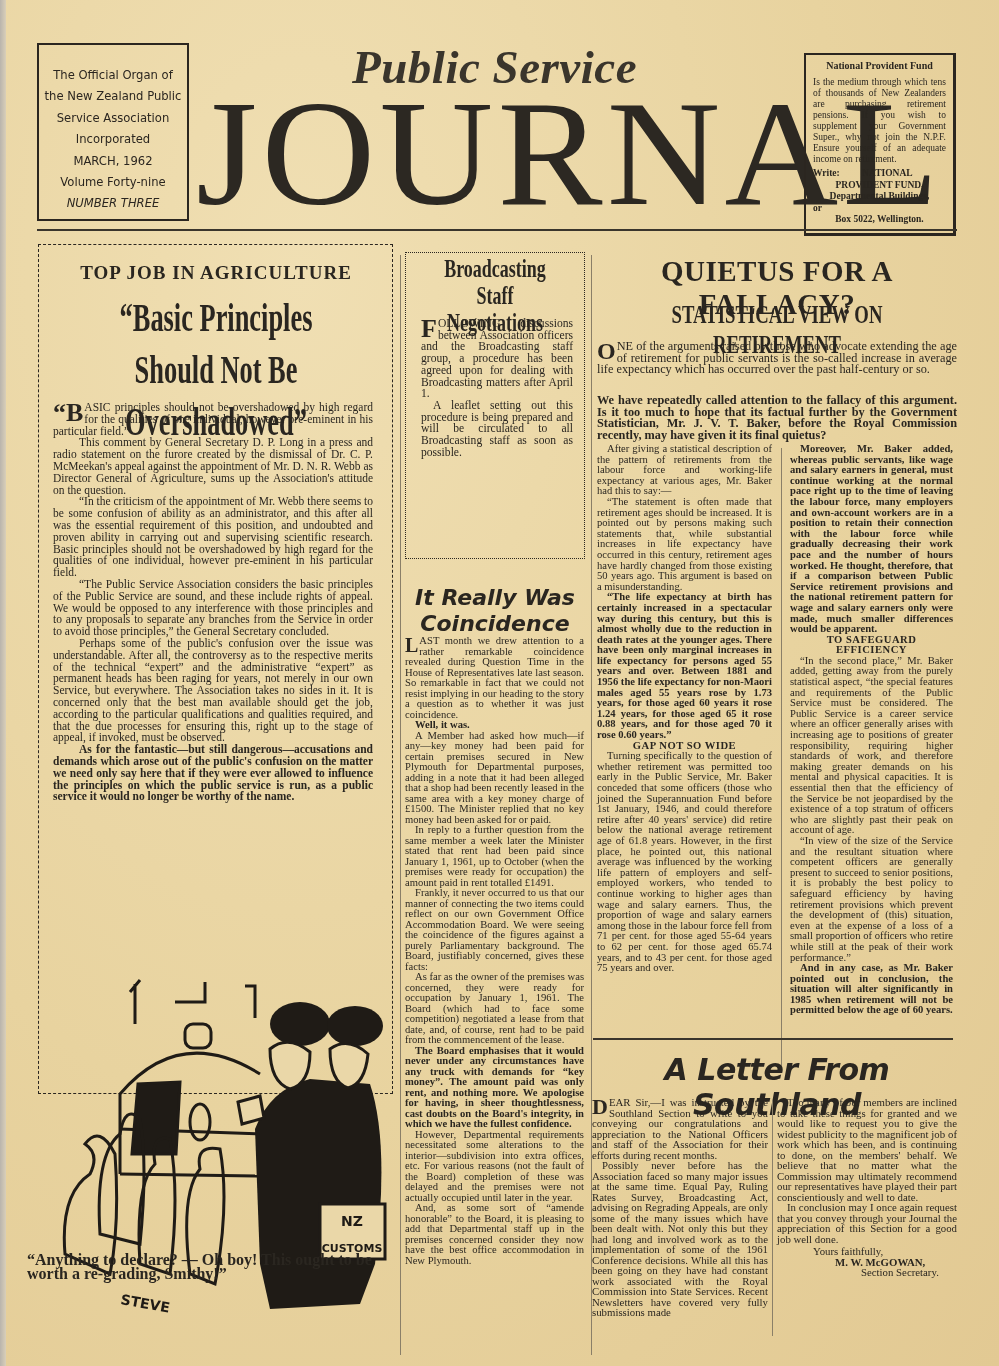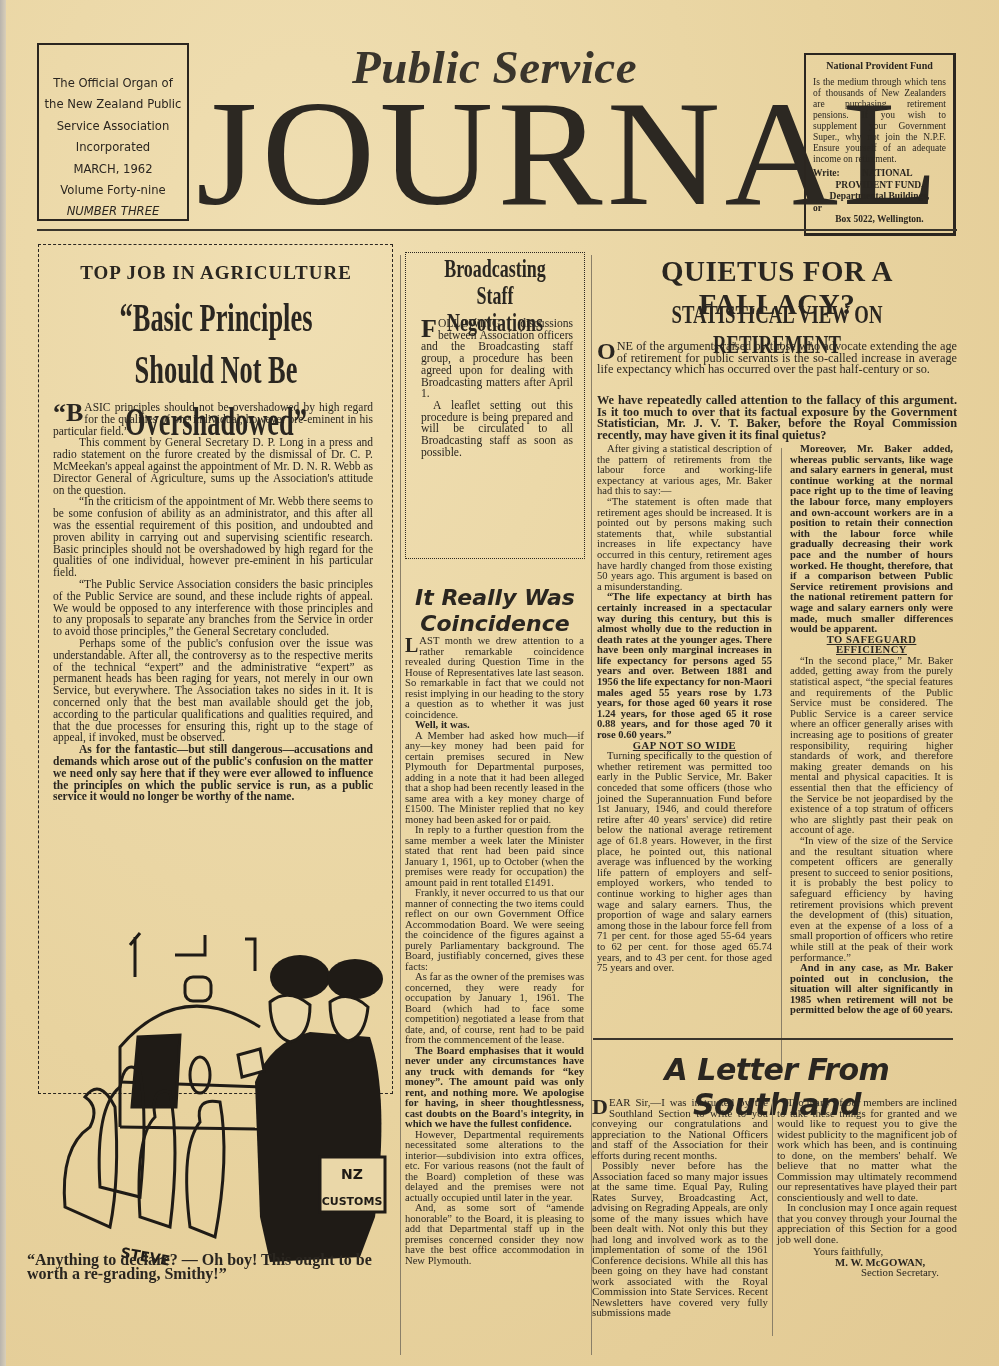--- a/index.html
+++ b/index.html
@@ -8,21 +8,21 @@
     background: #ead7a8;
     background-image: radial-gradient(ellipse at 30% 20%, #f0dfb3 0%, #e8d39f 55%, #e2c993 100%);
     color: #2a2620;
     font-family: "Liberation Serif", "DejaVu Serif", serif;
   }
   .abs { position: absolute; }
   .scan-edge { left: 0; top: 0; width: 6px; height: 1366px; background: linear-gradient(90deg,#b9b4ac,#d9cfb9); }
 
   
   .ident-box { left: 37px; top: 43px; width: 152px; height: 178px; border: 2px solid #2b2620; box-sizing: border-box;
-    font-family: "DejaVu Sans", sans-serif; font-size: 11.6px; line-height: 21.4px; text-align: center; padding-top: 28px; color: #2b2620; }
+    font-family: "DejaVu Sans", sans-serif; font-size: 11.6px; line-height: 21.4px; text-align: center; padding-top: 20px; color: #2b2620; }
   .ident-box .it { font-style: italic; }
   .mast-public { left: 352px; top: 40px; font-family: "Liberation Serif", serif; font-style: italic; font-weight: bold; font-size: 47px; letter-spacing: 0.5px; color: #3a352c; }
   .mast-journal { left: 196px; top: 88px; font-family: "Liberation Serif", serif; font-size: 150px; line-height: 130px; letter-spacing: 4px; color: #2c2822; transform: scaleX(1.05); transform-origin: left top; }
   .npf-box { left: 804px; top: 53px; width: 152px; height: 183px; border: 2px solid #2b2620; border-right-width: 3px; border-bottom-width: 3px; box-sizing: border-box; padding: 4px 7px; }
   .npf-title { font-family: Liberation Serif, serif; font-weight: bold; font-size: 10px; text-align: center; line-height: 14px; }
   .npf-body { font-size: 9.5px; line-height: 11px; text-align: justify; margin-top: 4px; }
   .npf-write { font-size: 9.5px; font-weight: bold; line-height: 11.5px; margin-top: 3px; }
   .npf-write .c { display: block; text-align: center; }
   .mast-rule { left: 37px; top: 229px; width: 920px; height: 2px; background: #3a352c; }
 
@@ -30,41 +30,41 @@
   .left-box { left: 38px; top: 244px; width: 355px; height: 850px; border-left: 1.5px dashed #2b2620; border-right: 1.5px dashed #2b2620; border-top: 1.5px dashed #2b2620; border-bottom: 1.5px dashed #2b2620; box-sizing: border-box; }
   .kicker { left: 40px; top: 262px; width: 352px; text-align: center; font-weight: bold; font-size: 19px; letter-spacing: 1px; }
   .left-head { left: 40px; top: 292px; width: 352px; text-align: center; font-size: 40px; line-height: 52px; transform: scaleX(0.66); font-family: "Liberation Serif", serif; font-weight: bold; }
   .body-text { font-size: 11.5px; line-height: 11.8px; text-align: justify; }
   .body-text p { margin: 0; text-indent: 26px; }
   .body-text p.noind { text-indent: 0; }
   .left-body { left: 53px; top: 402px; width: 320px; }
   .dropcap { float: left; font-size: 26px; line-height: 22px; margin-right: 1px; font-weight: bold; }
 
   
-  .cartoon { left: 30px; top: 917px; width: 360px; height: 380px; }
+  .cartoon { left: 30px; top: 964px; width: 360px; height: 380px; }
   .caption { left: 27px; top: 1253px; width: 360px; text-align: left; font-weight: bold; font-size: 16px; line-height: 14px; }
 
   
   .mid-rule-l { left: 400px; top: 255px; width: 0; height: 1100px; border-left: 1px solid #8a7f68; }
   .mid-rule-r { left: 591px; top: 255px; width: 0; height: 1100px; border-left: 1px solid #8a7f68; }
   .bc-box { left: 405px; top: 252px; width: 180px; height: 307px; border: 1.5px dotted #2b2620; box-sizing: border-box; }
   .bc-head { left: 405px; top: 255px; width: 180px; text-align: center; font-size: 25px; line-height: 27px; font-weight: bold; transform: scaleX(0.72); font-family: "Liberation Serif", serif; }
   .bc-body { left: 421px; top: 318px; width: 152px; font-size: 11.6px; line-height: 11.7px; }
   .rw-head { left: 405px; top: 585px; width: 180px; font-family: "DejaVu Sans", sans-serif; font-style: italic; font-weight: bold; font-size: 22px; line-height: 26px; text-align: center; }
   .rw-body { left: 405px; top: 636px; width: 179px; font-size: 10.6px; line-height: 10.5px; }
 
   
   .q-head { left: 597px; top: 255px; width: 360px; text-align: center; font-weight: bold; font-size: 29px; letter-spacing: 0.5px; }
   .q-sub { left: 597px; top: 300px; width: 360px; text-align: center; font-size: 26px; font-weight: bold; transform: scaleX(0.72); font-family: "Liberation Serif", serif; }
   .q-intro { left: 597px; top: 341px; width: 360px; font-size: 12.3px; line-height: 11.6px; text-align: justify; }
   .q-bold { left: 597px; top: 395px; width: 360px; font-size: 12.3px; line-height: 11.6px; text-align: justify; font-weight: bold; }
   .q-col1 { left: 597px; top: 444px; width: 175px; font-size: 10.6px; line-height: 10.6px; }
   .q-col2 { left: 790px; top: 444px; width: 163px; font-size: 10.6px; line-height: 10.6px; }
   .q-split { left: 781px; top: 448px; width: 0; height: 620px; border-left: 1px solid #8a7f68; }
-  .subhead { text-align: center; font-weight: bold; letter-spacing: 0.5px; margin: 1px 0; text-indent: 0 !important; text-decoration: underline; }
+  .subhead { text-align: center; font-weight: bold; letter-spacing: 0.5px; margin: 1px 0; text-indent: 0 !important; }
   .sec-rule { left: 593px; top: 1038px; width: 360px; height: 2px; background: #3a352c; }
 
   
   .letter-head { left: 592px; top: 1052px; width: 370px; text-align: center; font-family: "DejaVu Sans", sans-serif; font-weight: bold; font-style: italic; font-size: 30px; letter-spacing: -0.5px; }
   .letter-col1 { left: 592px; top: 1097px; width: 176px; font-size: 10.8px; line-height: 10.5px; }
   .letter-col2 { left: 777px; top: 1097px; width: 180px; font-size: 10.8px; line-height: 10.5px; }
   .letter-split { left: 772px; top: 1100px; width: 0; height: 236px; border-left: 1px solid #8a7f68; }
   .sig { text-indent: 0 !important; }
 </style>
 </head>
@@ -168,21 +168,21 @@
   <p style="text-indent:10px">Frankly, it never occurred to us that our manner of connecting the two items could reflect on our own Government Office Accommodation Board. We were seeing the coincidence of the figures against a purely Parliamentary background. The Board, justifiably concerned, gives these facts:</p>
   <p style="text-indent:10px">As far as the owner of the premises was concerned, they were ready for occupation by January 1, 1961. The Board (which had to face some competition) negotiated a lease from that date, and, of course, rent had to be paid from the commencement of the lease.</p>
   <p style="text-indent:10px;font-weight:bold">The Board emphasises that it would never under any circumstances have any truck with demands for “key money”. The amount paid was only rent, and nothing more. We apologise for having, in sheer thoughtlessness, cast doubts on the Board's integrity, in which we have the fullest confidence.</p>
   <p style="text-indent:10px">However, Departmental requirements necessitated some alterations to the interior—subdivision into extra offices, etc. For various reasons (not the fault of the Board) completion of these was delayed and the premises were not actually occupied until later in the year.</p>
   <p style="text-indent:10px">And, as some sort of “amende honorable” to the Board, it is pleasing to add that Departmental staff up in the premises concerned consider they now have the best office accommodation in New Plymouth.</p>
 </div>
 
 <div class="abs q-head">QUIETUS FOR A FALLACY?</div>
 <div class="abs q-sub">STATISTICAL VIEW ON RETIREMENT</div>
 <div class="abs q-intro"><span class="dropcap" style="font-size:24px;line-height:20px">O</span><span>NE of the arguments raised by those who advocate extending the age of retirement for public servants is the so-called increase in average life expectancy which has occurred over the past half-century or so.</span></div>
-<div class="abs q-bold">We have repeatedly called attention to the fallacy of this argument. Is it too much to over that its factual exposure by the Government Statistician, Mr. J. V. T. Baker, before the Royal Commission recently, may have given it its final quietus?</div>
+<div class="abs q-bold">We have repeatedly called attention to the fallacy of this argument. Is it too much to hope that its factual further by the Government Statistician, Mr. J. V. T. Baker, before the Royal Commission recently, may have given it its final quietus?</div>
 <div class="abs q-split"></div>
 <div class="abs body-text q-col1">
   <p style="text-indent:10px">After giving a statistical description of the pattern of retirements from the labour force and working-life expectancy at various ages, Mr. Baker had this to say:—</p>
   <p style="text-indent:10px">“The statement is often made that retirement ages should be increased. It is pointed out by persons making such statements that, while substantial increases in life expectancy have occurred in this century, retirement ages have hardly changed from those existing 50 years ago. This argument is based on a misunderstanding.</p>
   <p style="text-indent:10px;font-weight:bold">“The life expectancy at birth has certainly increased in a spectacular way during this century, but this is almost wholly due to the reduction in death rates at the younger ages. There have been only marginal increases in life expectancy for persons aged 55 years and over. Between 1881 and 1956 the life expectancy for non-Maori males aged 55 years rose by 1.73 years, for those aged 60 years it rose 1.24 years, for those aged 65 it rose 0.88 years, and for those aged 70 it rose 0.60 years.”</p>
   <p class="subhead">GAP NOT SO WIDE</p>
   <p style="text-indent:10px">Turning specifically to the question of whether retirement was permitted too early in the Public Service, Mr. Baker conceded that some officers (those who joined the Superannuation Fund before 1st January, 1946, and could therefore retire after 40 years' service) did retire below the national average retirement age of 61.8 years. However, in the first place, he pointed out, this national average was influenced by the working life pattern of employers and self-employed workers, who tended to continue working to higher ages than wage and salary earners. Thus, the proportion of wage and salary earners among those in the labour force fell from 71 per cent. for those aged 55-64 years to 62 per cent. for those aged 65.74 years, and to 43 per cent. for those aged 75 years and over.</p>
 </div>
 <div class="abs body-text q-col2">
   <p style="text-indent:10px;font-weight:bold">Moreover, Mr. Baker added, whereas public servants, like wage and salary earners in general, must continue working at the normal pace right up to the time of leaving the labour force, many employers and own-account workers are in a position to retain their connection with the labour force while gradually decreasing their work pace and the number of hours worked. He thought, therefore, that if a comparison between Public Service retirement provisions and the national retirement pattern for wage and salary earners only were made, much smaller differences would be apparent.</p>

